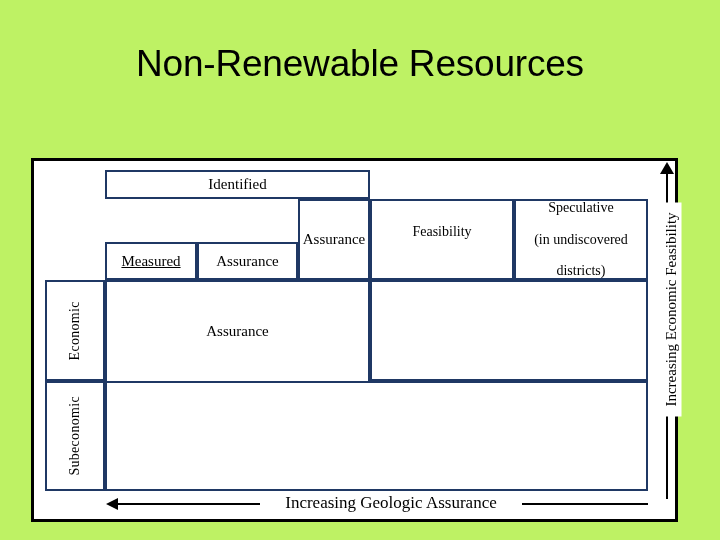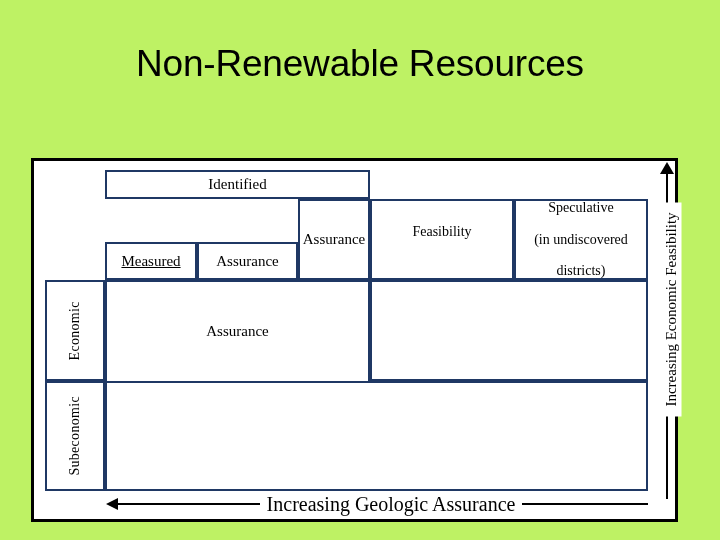--- a/index.html
+++ b/index.html
@@ -149,21 +149,21 @@
     border-bottom: 6px solid transparent;
     border-right: 12px solid #000000;
   }
   #axis-geologic .axis-label {
     position: absolute;
     left: 150px;
     top: 2px;
     width: 250px;
     text-align: center;
     font-family: "Liberation Serif", serif;
-    font-size: 20px;
+    font-size: 17px;
     white-space: nowrap;
     background: #ffffff;
     padding: 0 6px;
     color: #000000;
   }
 </style>
 </head>
 <body>
 
 <div id="slide">

